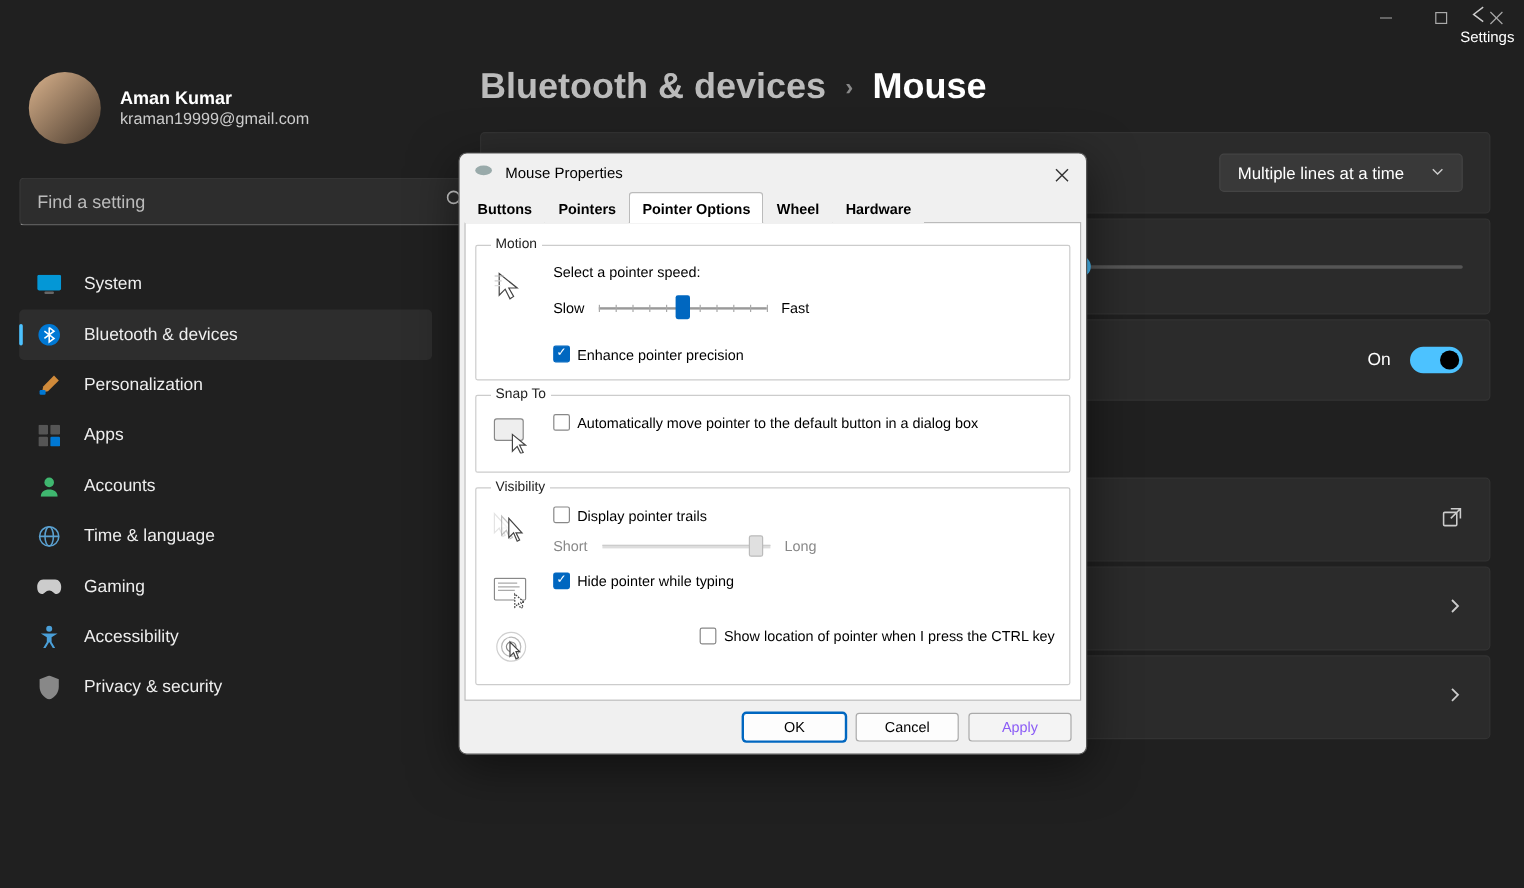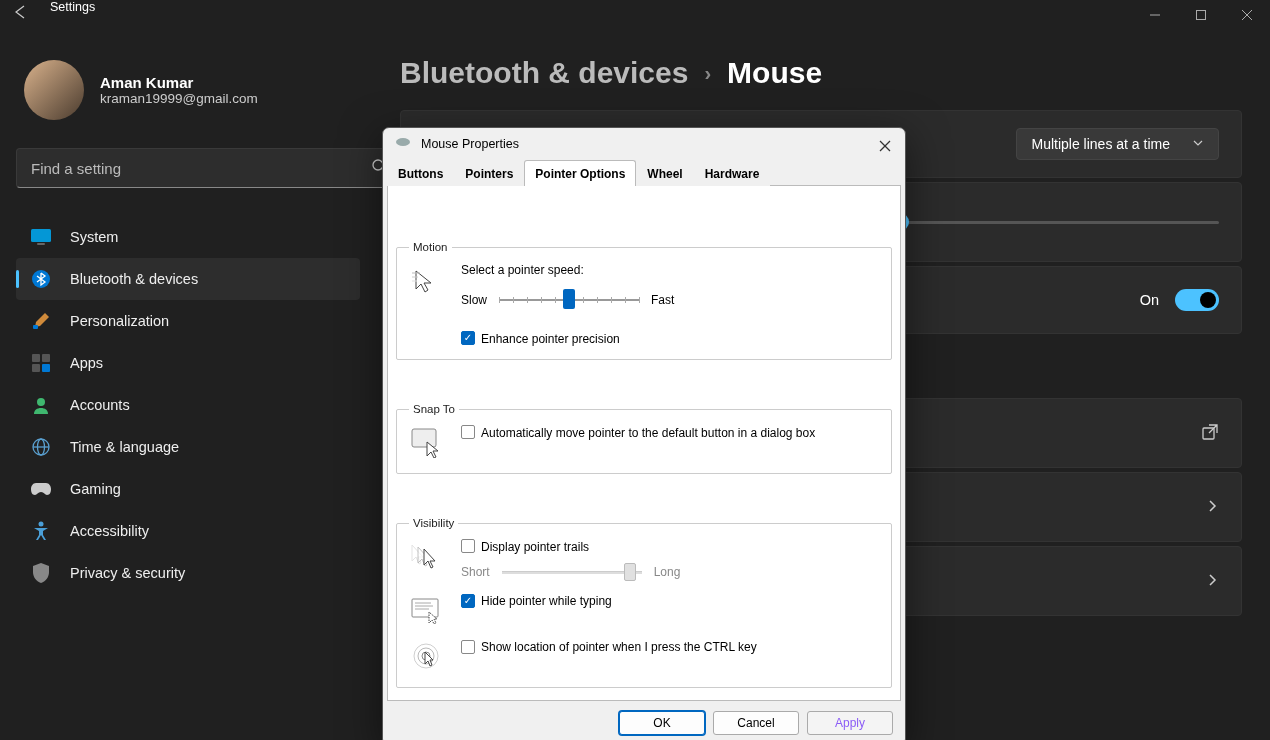--- a/index.html
+++ b/index.html
@@ -1,19 +1,19 @@
 <!DOCTYPE html>
 <html><head>
 <meta charset="utf-8">
 <style>
   * { box-sizing: border-box; margin: 0; padding: 0; font-family: "Segoe UI", -apple-system, sans-serif; }
   body { width: 1270px; height: 740px; background: #202020; color: #fff; overflow: hidden; position: relative; }
 
   
-  .titlebar { height: 38px; display: flex; align-items: flex-start; padding: 0 8px; }
+  .titlebar { height: 38px; display: flex; align-items: flex-end; padding: 0 8px; flex-direction: column; }
   .titlebar .back { width: 24px; height: 24px; display: flex; align-items: center; justify-content: center; cursor: pointer; color: #ccc; margin-right: 18px; }
   .titlebar .title { font-size: 12.5px; color: #fff; }
   .win-controls { position: absolute; top: 0; right: 0; display: flex; }
   .win-controls div { width: 46px; height: 30px; display: flex; align-items: center; justify-content: center; color: #aaa; cursor: pointer; }
   .win-controls svg { width: 12px; height: 12px; }
 
   
   .sidebar { position: absolute; left: 0; top: 60px; width: 370px; padding-left: 16px; }
   .user { display: flex; align-items: center; margin-bottom: 28px; padding-left: 8px; }
   .avatar { width: 60px; height: 60px; border-radius: 50%; background: linear-gradient(135deg,#d9b28c 0%, #4a3b2e 100%); margin-right: 16px; flex-shrink:0; }
@@ -46,21 +46,21 @@
   .ext-icon, .chev-icon { color:#ccc; }
 
   
   .modal { position:absolute; left:382px; top:127px; width:524px; background:#f0f0f0; border:1px solid #555; border-radius:7px; box-shadow:0 10px 40px rgba(0,0,0,.5); color:#000; font-size:12px; z-index:10; }
   .modal-title { display:flex; align-items:center; gap:10px; padding:8px 12px; font-size:12.5px; }
   .modal-close { position:absolute; right:8px; top:6px; width:24px; height:24px; display:flex; align-items:center; justify-content:center; cursor:pointer; }
   .tabstrip { display:flex; padding:0 4px; }
   .tab { padding:6px 10px 5px; font-size:12px; cursor:pointer; background:#f0f0f0; border:1px solid transparent; border-bottom:none; position:relative; top:1px;font-weight:bold;}
   .tab.active { background:#fff; border-color:#bbb; border-radius:3px 3px 0 0; }
   .tab-body { background:#fff; border:1px solid #bbb; margin:0 4px; padding:12px 8px 6px; }
-  fieldset.grp { border:1px solid #ccc; border-radius:2px; margin-bottom:6px; padding:10px 12px 12px;margin-top:43px; }
+  fieldset.grp { border:1px solid #ccc; border-radius:2px; margin-bottom:6px; padding:10px 12px 12px; }
   fieldset.grp legend { font-size:11.5px; padding:0 4px; color:#222; }
   .row-flex { display:flex; align-items:flex-start; gap:16px; }
   .ico-box { width:36px; height:36px; flex-shrink:0; display:flex; align-items:center; justify-content:center; }
   .ck { width:14px; height:14px; border:1px solid #888; display:inline-flex; align-items:center; justify-content:center; border-radius:2px; margin-right:6px; background:#fff; flex-shrink:0; cursor:pointer; }
   .ck.checked { background:#0067c0; border-color:#0067c0; color:#fff; }
   .ck.checked::after { content:'✓'; font-size:10px; line-height:1; }
   .speed-slider { position:relative; height:26px; width:140px; margin:4px 0; }
   .speed-track { position:absolute; left:0; right:0; top:12px; height:2px; background:#999; }
   .speed-tick { position:absolute; top:10px; width:1px; height:6px; background:#aaa; }
   .speed-thumb { position:absolute; top:2px; width:12px; height:20px; background:#0067c0; border-radius:2px; cursor:pointer; }
@@ -394,21 +394,21 @@
 
       <div class="row-flex">
         <div class="ico-box">
           <svg width="32" height="30" viewBox="0 0 32 30" fill="none" stroke="#888">
               <circle cx="15" cy="14" r="12" opacity=".4"></circle>
               <circle cx="15" cy="14" r="8" opacity=".6"></circle>
               <circle cx="15" cy="14" r="4"></circle>
               <path d="M14 10 L14 22 L17 19 L19 24 L21 23 L19 18 L22 18 Z" fill="#fff" stroke="#444"></path>
             </svg>
         </div>
-        <div class="lbl-row" style="flex:1; align-items:center;">
+        <div class="lbl-row" style="flex:1; align-items:center;justify-content:flex-end;">
           <span class="ck"></span>
           <span>Show location of pointer when I press the CTRL key</span>
         </div>
       </div>
     </fieldset>
   </div>
 
   <div class="modal-footer">
     <button class="btn primary">OK</button>
     <button class="btn">Cancel</button>

